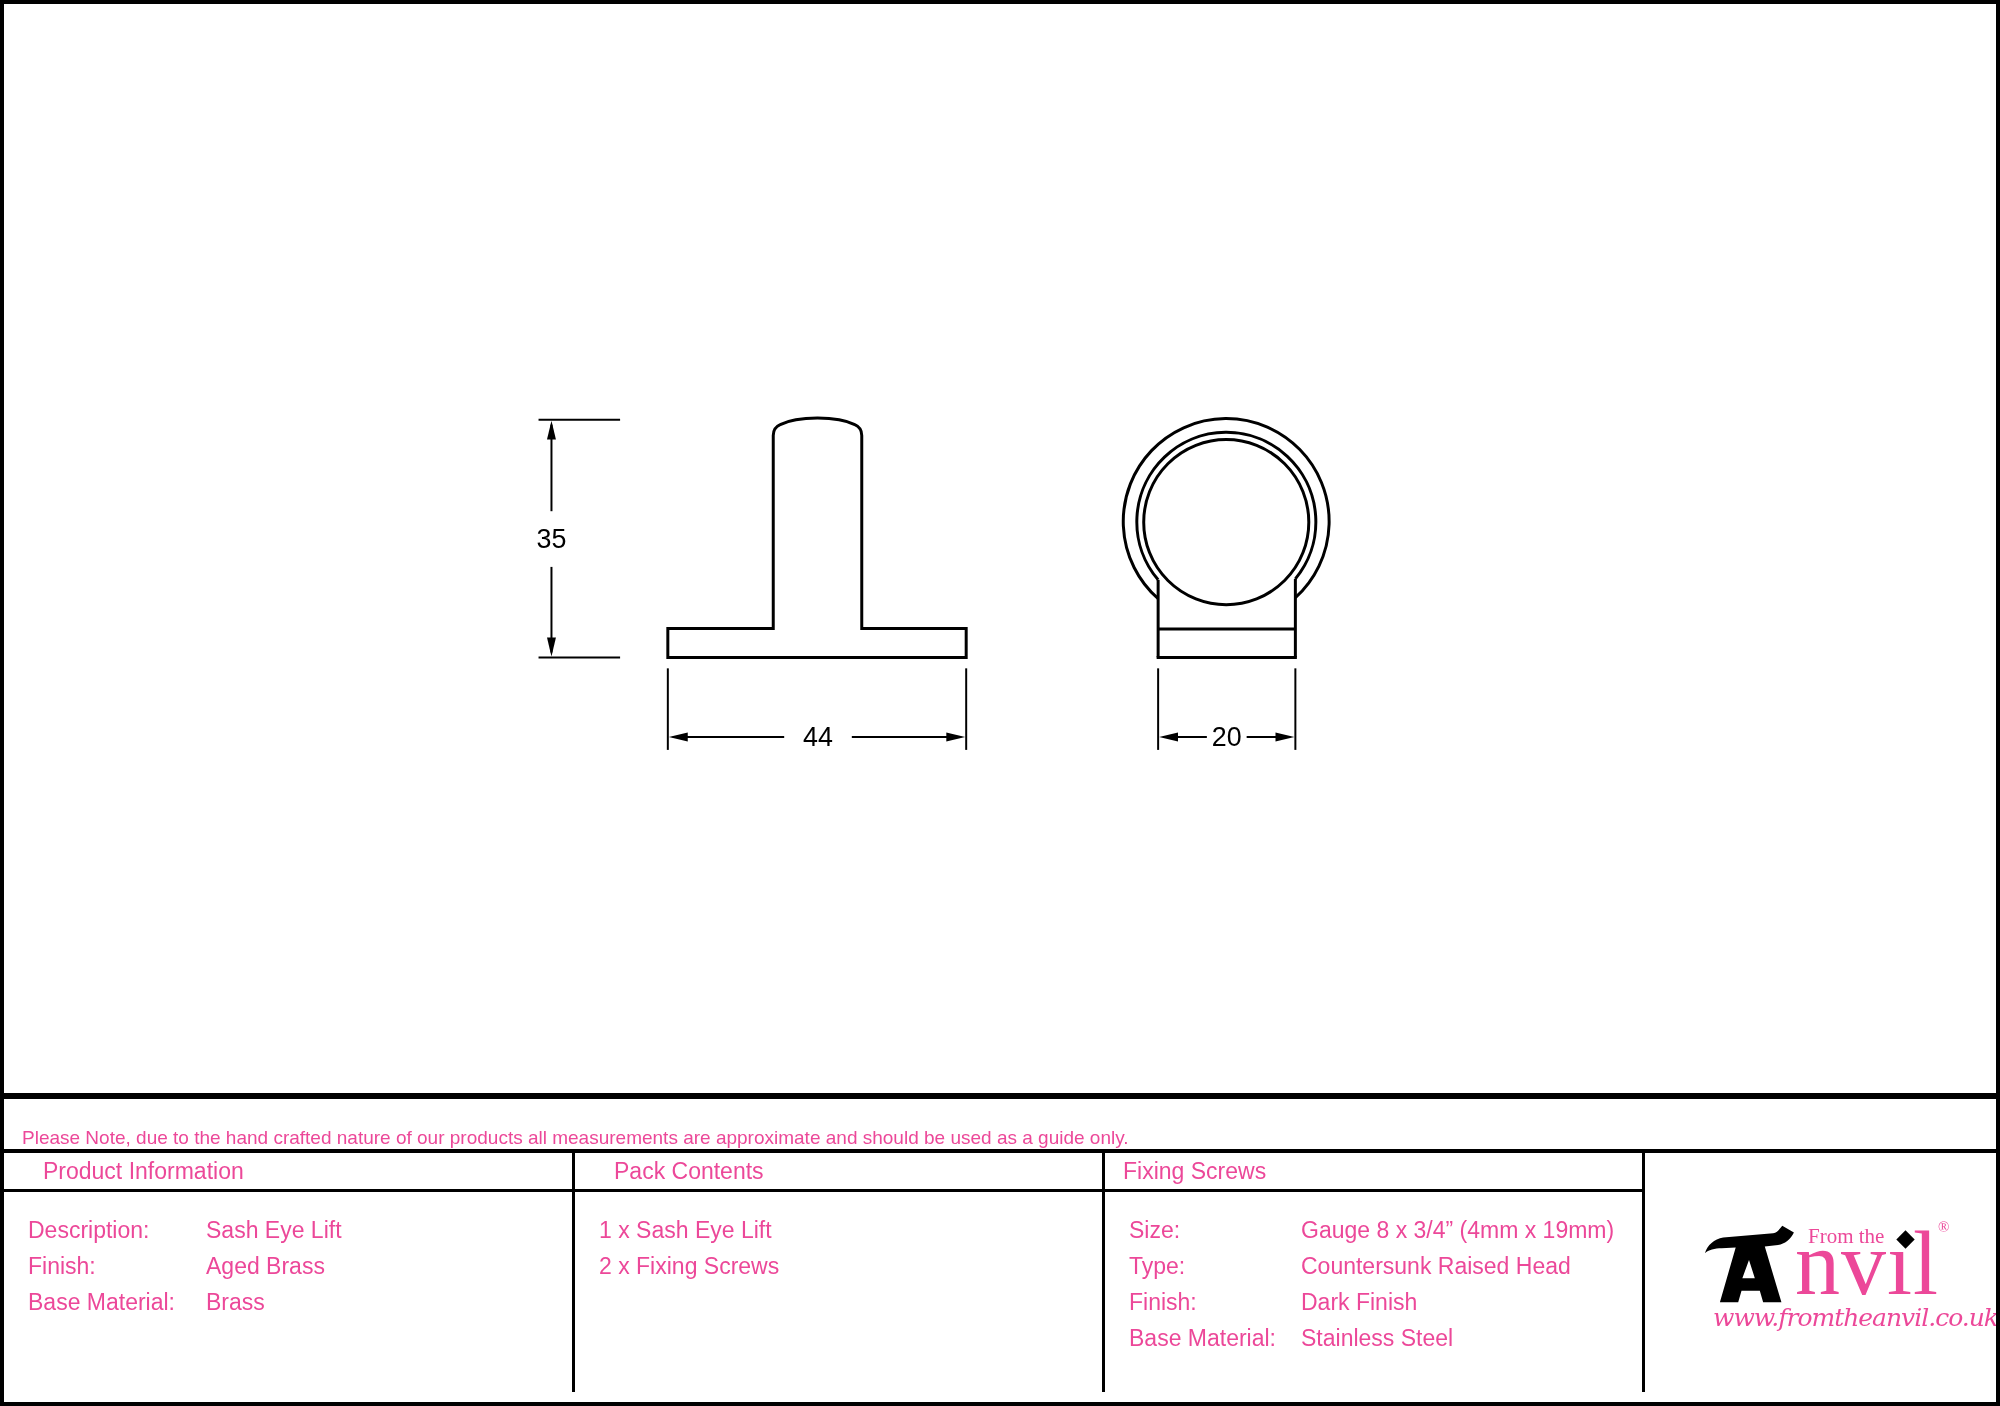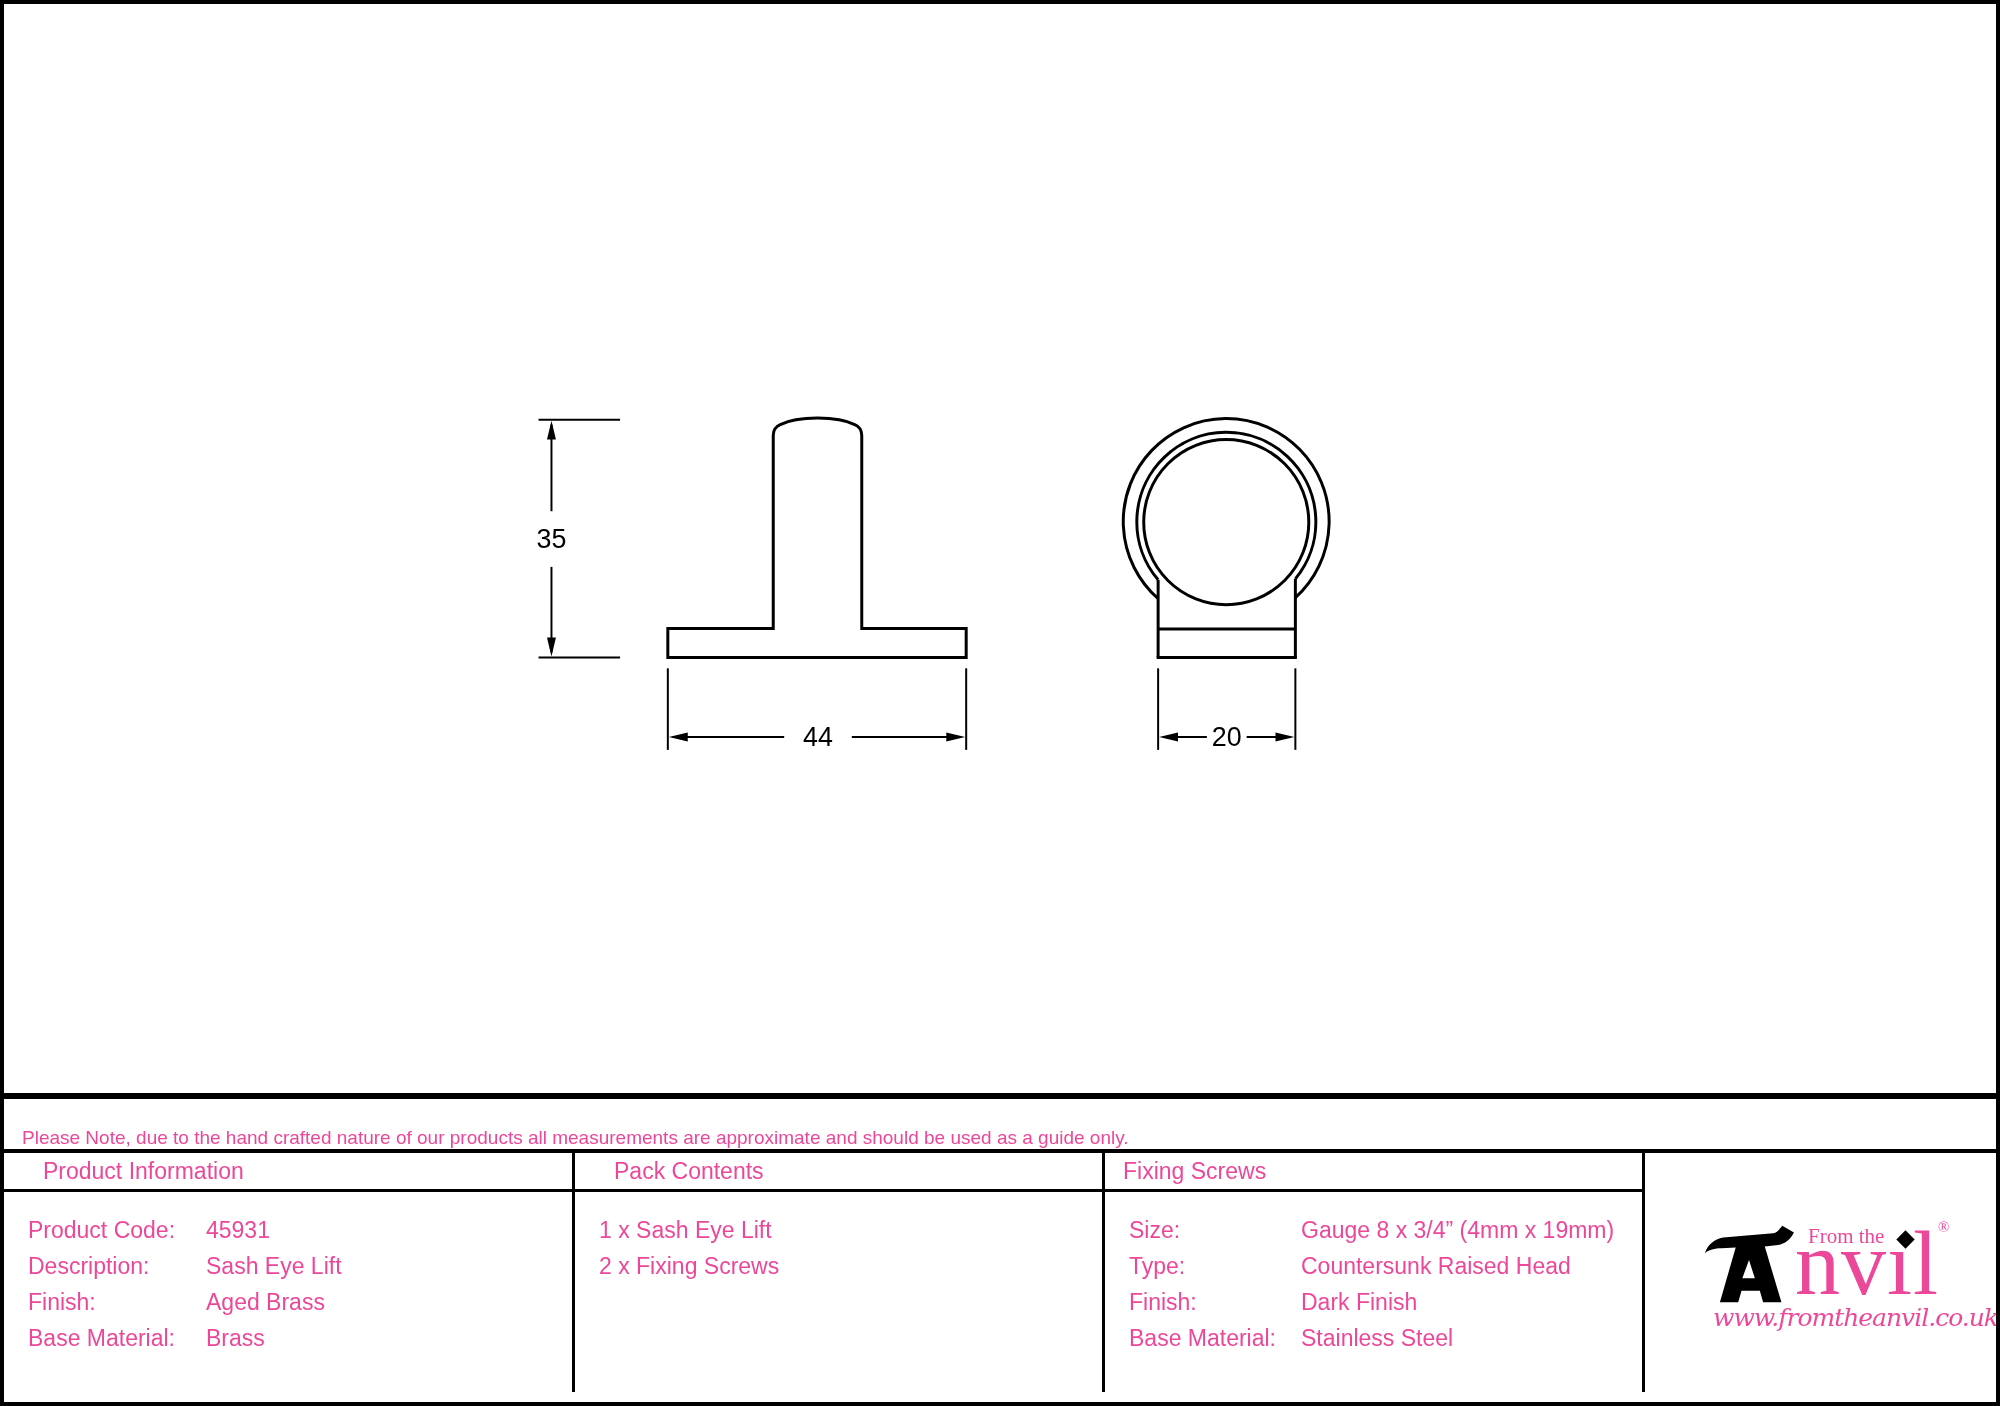--- a/index.html
+++ b/index.html
@@ -135,24 +135,20 @@
   </div>
 
   <div class="info-table">
 
     <div class="col col1 col-borders">
       <div class="col-header">
         <span>Product Information</span>
       </div>
       <div class="col-body">
         <div class="kv-row">
-          <span class="kv-label">Product Code:</span>
-          <span class="kv-value">45931</span>
-        </div>
-        <div class="kv-row">
           <span class="kv-label">Description:</span>
           <span class="kv-value">Sash Eye Lift</span>
         </div>
         <div class="kv-row">
           <span class="kv-label">Finish:</span>
           <span class="kv-value">Aged Brass</span>
         </div>
         <div class="kv-row">
           <span class="kv-label">Base Material:</span>
           <span class="kv-value">Brass</span>

